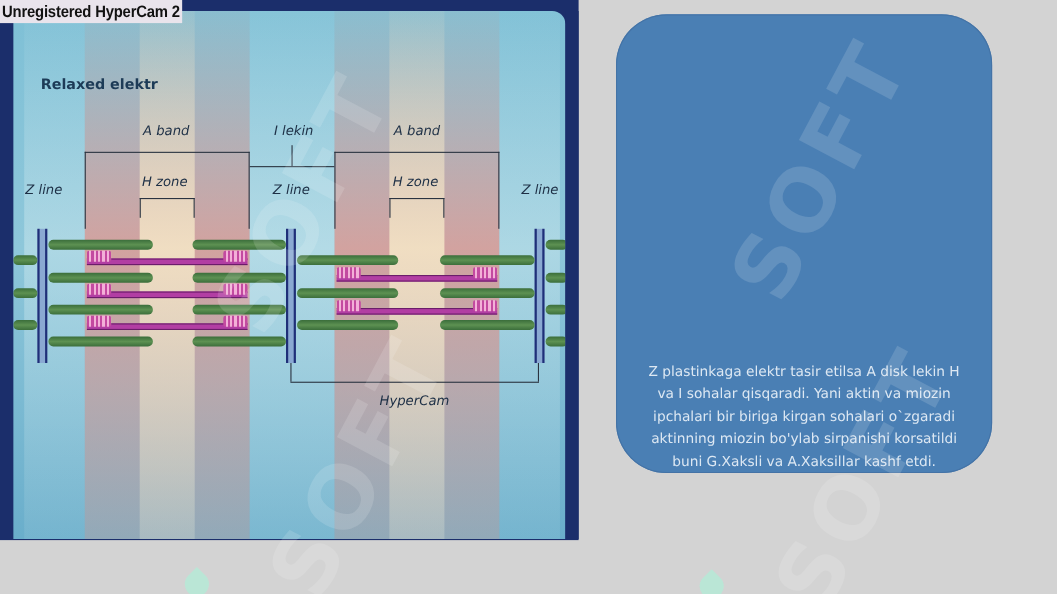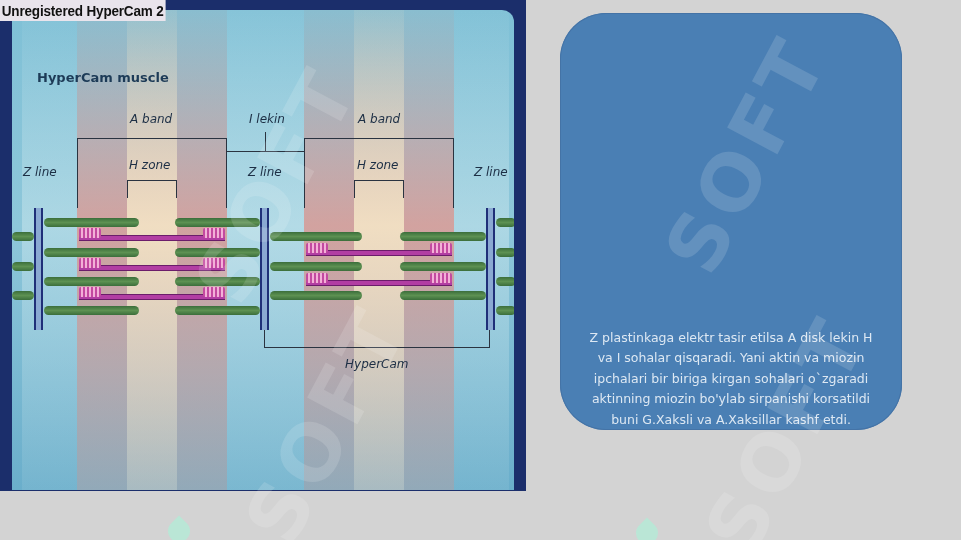--- a/index.html
+++ b/index.html
@@ -76,21 +76,21 @@
   <div class="diagram-inner">
 
     <div class="band" style="left:65px;width:150px;background:linear-gradient(180deg,rgba(233,165,147,0.1) 0%,rgba(233,150,140,0.75) 45%,rgba(220,160,150,0.35) 100%);"></div>
     <div class="band" style="left:115px;width:50px;background:linear-gradient(180deg,rgba(240,232,205,0.1) 0%,rgba(245,232,200,0.85) 45%,rgba(210,220,210,0.35) 100%);"></div>
     <div class="band" style="left:292px;width:150px;background:linear-gradient(180deg,rgba(233,165,147,0.1) 0%,rgba(233,150,140,0.75) 45%,rgba(220,160,150,0.35) 100%);"></div>
     <div class="band" style="left:342px;width:50px;background:linear-gradient(180deg,rgba(240,232,205,0.1) 0%,rgba(245,232,200,0.85) 45%,rgba(210,220,210,0.35) 100%);"></div>
     <div class="band" style="left:215px;width:77px;background:linear-gradient(180deg,rgba(200,230,235,0.1),rgba(210,235,240,0.55) 45%,rgba(160,205,220,0.3));"></div>
     <div class="band" style="left:10px;width:55px;background:linear-gradient(180deg,rgba(200,230,235,0.05),rgba(210,235,240,0.45) 45%,rgba(160,205,220,0.2));"></div>
     <div class="band" style="left:442px;width:55px;background:linear-gradient(180deg,rgba(200,230,235,0.05),rgba(210,235,240,0.45) 45%,rgba(160,205,220,0.2));"></div>
 
-    <div class="diagram-title">HyperCam muscle</div>
+    <div class="diagram-title">Relaxed elektr</div>
 
     <div class="lbl" style="left:118px;top:102px;">A band</div>
     <div class="lbl" style="left:237px;top:102px;">I lekin</div>
     <div class="lbl" style="left:346px;top:102px;">A band</div>
     <div class="lbl" style="left:117px;top:148px;">H zone</div>
     <div class="lbl" style="left:345px;top:148px;">H zone</div>
     <div class="lbl" style="left:11px;top:155px;">Z line</div>
     <div class="lbl" style="left:236px;top:155px;">Z line</div>
     <div class="lbl" style="left:462px;top:155px;">Z line</div>
     <div class="lbl" style="left:333px;top:347px;">HyperCam</div>

